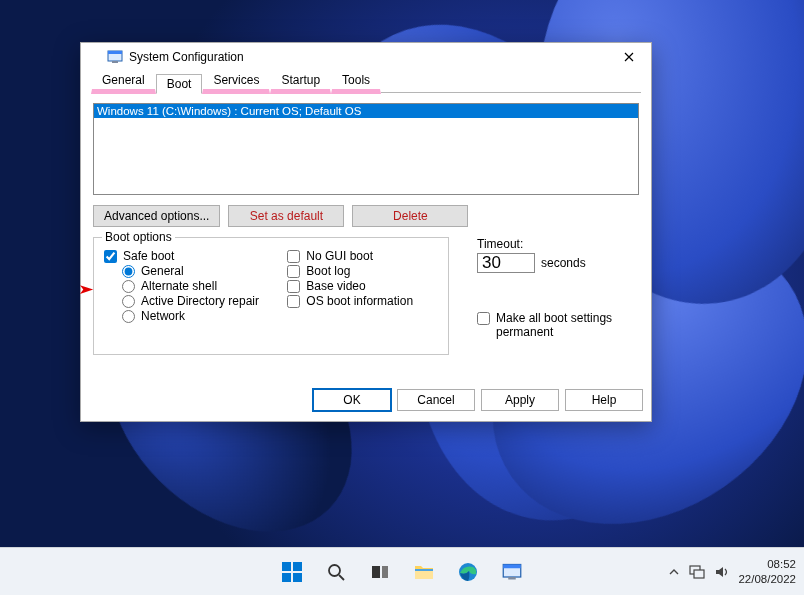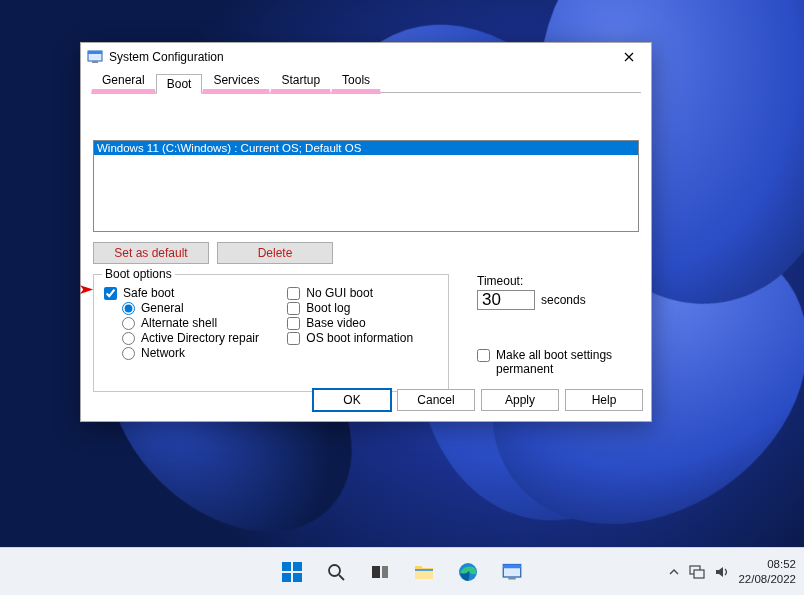--- a/index.html
+++ b/index.html
@@ -9,34 +9,34 @@
   .wallpaper { position: absolute; inset: 0; background: radial-gradient(circle at 65% 45%, #3a5fd9 0%, #2a4cc4 15%, #1a2f8a 35%, #0a1a4a 65%); overflow: hidden; }
   .petal { position: absolute; border-radius: 50%; background: radial-gradient(circle at 30% 30%, #5a7ae8, #2a4cc4 60%, #0f1f5f); filter: blur(0.5px); }
   .p1 { width: 320px; height: 320px; top: 140px; left: 420px; transform: rotate(15deg) scaleY(1.4); }
   .p2 { width: 280px; height: 280px; top: 60px; left: 330px; transform: rotate(-25deg) scaleY(1.3); }
   .p3 { width: 260px; height: 260px; top: 250px; left: 520px; transform: rotate(55deg) scaleY(1.3); }
   .p4 { width: 200px; height: 200px; top: 310px; left: 130px; transform: rotate(-45deg) scaleY(1.4); background: radial-gradient(circle at 30% 30%, #2a4cc4, #0a1a4a 70%); }
   .p5 { width: 300px; height: 300px; top: -40px; left: 540px; transform: rotate(-10deg) scaleY(1.3); }
 
   
   .dialog { position: absolute; top: 42px; left: 80px; width: 572px; height: 380px; background: #fff; border: 1px solid #aaa; box-shadow: 0 6px 24px rgba(0,0,0,.35); font-size: 12px; color: #000; }
-  .titlebar { display: flex; align-items: center; height: 28px; padding: 0 6px; }
+  .titlebar { display: flex; align-items: center; height: 28px; padding: 0 6px; margin-left: 20px; }
   .titlebar .ticon { width: 16px; height: 16px; margin-right: 6px; display: inline-flex; align-items: center; justify-content: center; }
   .titlebar .title { flex: 1; }
   .titlebar .close { width: 32px; height: 24px; display: flex; align-items: center; justify-content: center; font-size: 13px; }
 
   .tabs { display: flex; padding: 0 10px; gap: 0; height: 22px; align-items: flex-end; }
   .tab { padding: 2px 10px; border: 1px solid transparent; border-bottom: none; background: #fff; cursor: default; position: relative; top: 1px; }
   .tab.active { border: 1px solid #b5b5b5; border-bottom: 1px solid #fff; background: #fff; }
   .tab-sep { flex: 1; border-bottom: 1px solid #b5b5b5; }
   .tab:not(.active) { border-bottom: 5px solid #f9a8d4; }
 
   .pane { padding: 10px 12px 8px 12px; }
 
-  .oslist { border: 1px solid #888; height: 92px; background: #fff; overflow: hidden; margin-top: 37px; }
+  .oslist { border: 1px solid #888; height: 92px; background: #fff; overflow: hidden; }
   .oslist .item { background: #0078d7; color: #fff; padding: 1px 3px; font-size: 11.5px; }
 
   .btnrow { display: flex; gap: 8px; margin-top: 10px; }
   .dbtn { height: 22px; min-width: 116px; border: 1px solid #adadad; background: #e1e1e1; color: #000; display: flex; align-items: center; justify-content: center; padding: 0 10px; font-size: 12px; }
   .dbtn.disabled { color: #b91c1c; }
 
   .lower { display: flex; margin-top: 10px; gap: 28px; }
   .fieldset { position: relative; border: 1px solid #c7c7c7; padding: 10px 10px 6px 10px; }
   .fieldset .legend { position: absolute; top: -8px; left: 8px; background: #fff; padding: 0 3px; font-size: 12px; }
   .bootopts { width: 356px; height: 118px; }
@@ -109,20 +109,21 @@
     <div class="tab">Tools</div>
     <div class="tab-sep"></div>
   </div>
 
   <div class="pane">
     <div class="oslist">
       <div class="item">Windows 11 (C:\Windows) : Current OS; Default OS</div>
     </div>
 
     <div class="btnrow">
+      <div class="dbtn">Advanced options...</div>
       <div class="dbtn disabled">Set as default</div>
       <div class="dbtn disabled">Delete</div>
     </div>
 
     <div class="lower">
       <div class="fieldset bootopts">
         <span class="legend">Boot options</span>
         <div class="col left">
           <label class="optrow">
               <input type="checkbox" checked="" style="">

